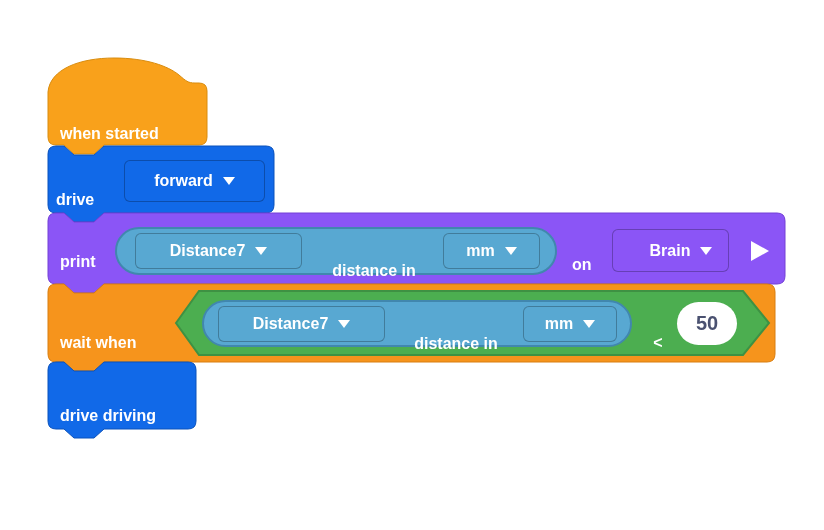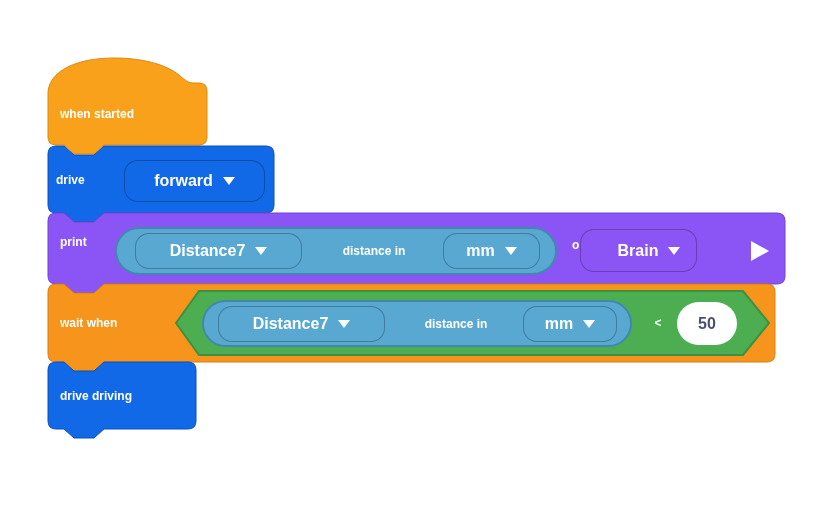--- a/index.html
+++ b/index.html
@@ -8,51 +8,52 @@
     background:var(--background,#fff);
     font-family:"Liberation Sans", sans-serif;
     overflow:hidden;
   }
   #workspace{position:relative;width:824px;height:530px;}
   #blocks-svg{position:absolute;left:0;top:0;}
 
   .lbl{
     position:absolute;
     color:var(--label-text,#fff);
-    font-size:12px;font-weight:700;
+    font-size:16px;font-weight:700;
     line-height:22px;height:22px;
     white-space:nowrap;
     user-select:none;
+    margin-top:20px;
   }
   .lbl.centered{display:flex;align-items:center;justify-content:center;text-align:center;}
 
   .oval{
     position:absolute;
     box-sizing:border-box;
     border-radius:24px;
   }
   .oval.sensing{
     background:var(--sensing-fill,#58A8D2);
     border:2px solid var(--sensing-border,#4187AE);
   }
   .oval.number{
     background:var(--input-fill,#fff);
     border-radius:22px;
     display:flex;align-items:center;justify-content:center;
     color:var(--input-text,#4A5170);
-    font-size:16px;font-weight:700;
+    font-size:20px;font-weight:700;
     cursor:text;
   }
 
   .dd{
     position:absolute;
     box-sizing:border-box;
     display:flex;align-items:center;justify-content:center;
     gap:10px;
-    border-radius:14px;
+    border-radius:6px;
     border:1.5px solid rgba(0,0,0,0.26);
     color:var(--label-text,#fff);
     font-size:16px;font-weight:700;
     cursor:pointer;
     white-space:nowrap;
   }
   .dd.on-drivetrain{background:var(--drivetrain-fill,#1169E8);}
   .dd.on-sensing{background:var(--sensing-fill,#58A8D2);}
   .dd.on-looks{background:var(--looks-fill,#8B55F6);}
 
@@ -104,21 +105,21 @@
   <div class="dd on-sensing" style="left:135px;top:233px;width:167px;height:36px;">
     <span>Distance7</span>
     <span class="caret"></span>
   </div>
   <div class="lbl centered" style="left:310px;top:240px;width:128px;">distance in</div>
   <div class="dd on-sensing" style="left:443px;top:233px;width:97px;height:36px;">
     <span>mm</span>
     <span class="caret"></span>
   </div>
   <div class="lbl" style="left:572px;top:234px;">on</div>
-  <div class="dd on-looks" style="left:580px;top:229px;width:117px;height:43px;padding-left:21px;">
+  <div class="dd on-looks" style="left:612px;top:229px;width:117px;height:43px;padding-left:21px;">
     <span>Brain</span>
     <span class="caret"></span>
   </div>
   <span class="expand-arrow" style="left:751px;top:241px;"></span>
 
   <div class="lbl" style="left:60px;top:312px;">wait when</div>
   <div class="oval sensing" style="left:202px;top:300px;width:430px;height:47px;"></div>
   <div class="dd on-sensing" style="left:218px;top:306px;width:167px;height:36px;">
     <span>Distance7</span>
     <span class="caret"></span>

